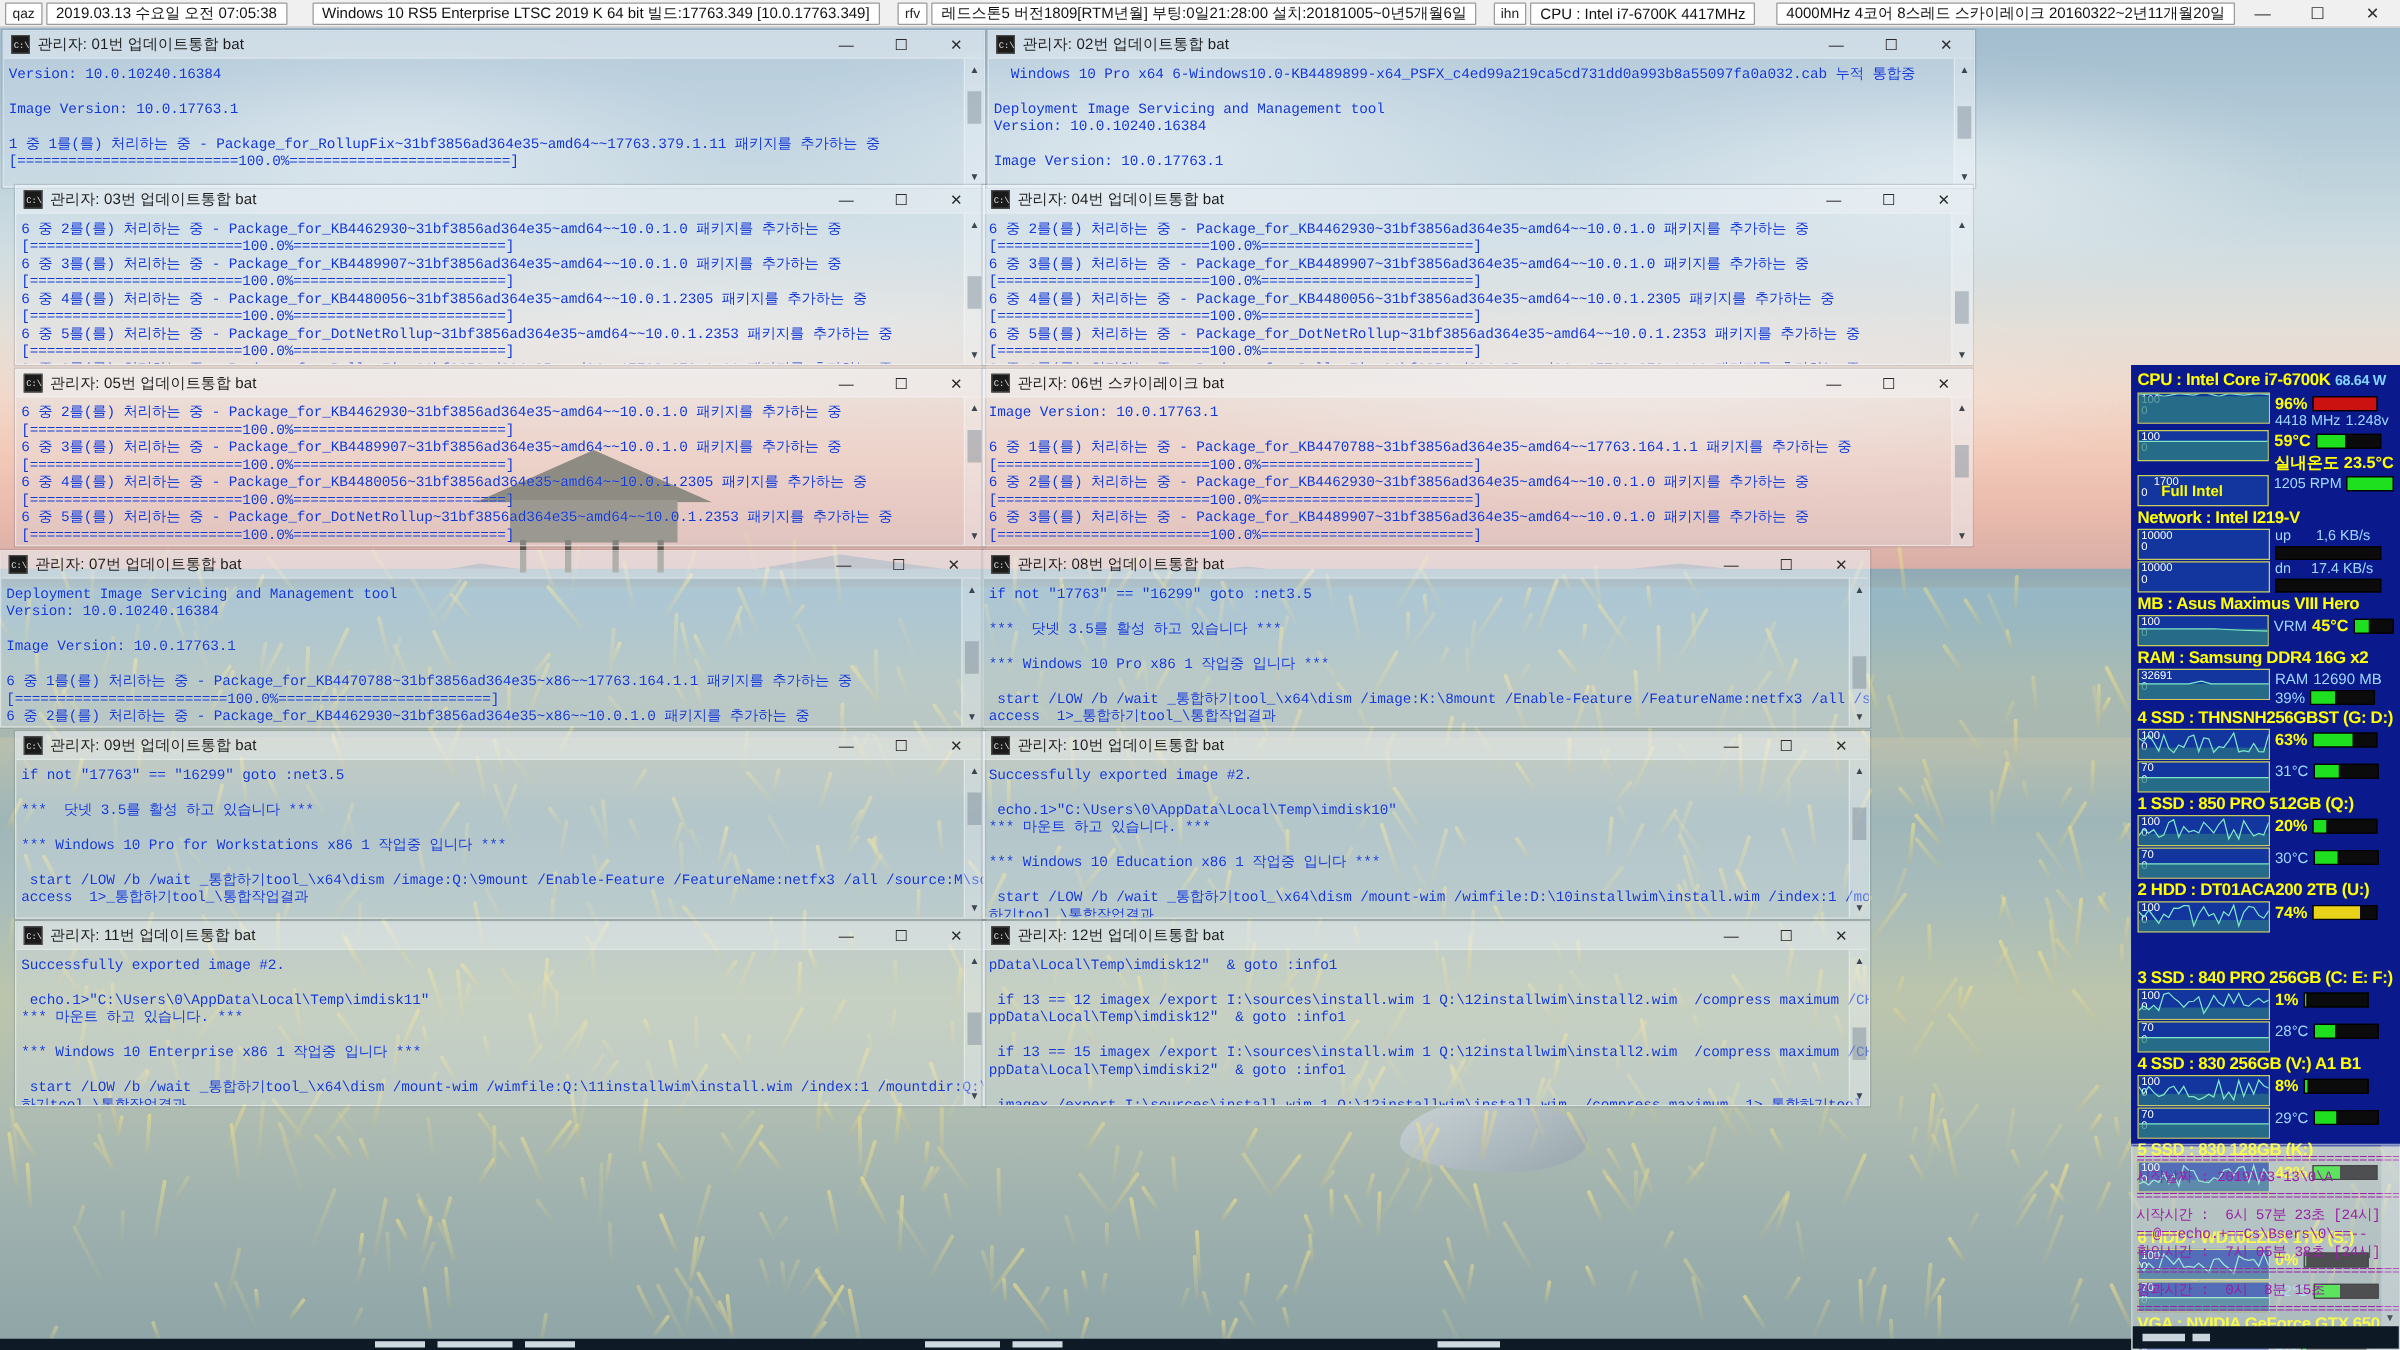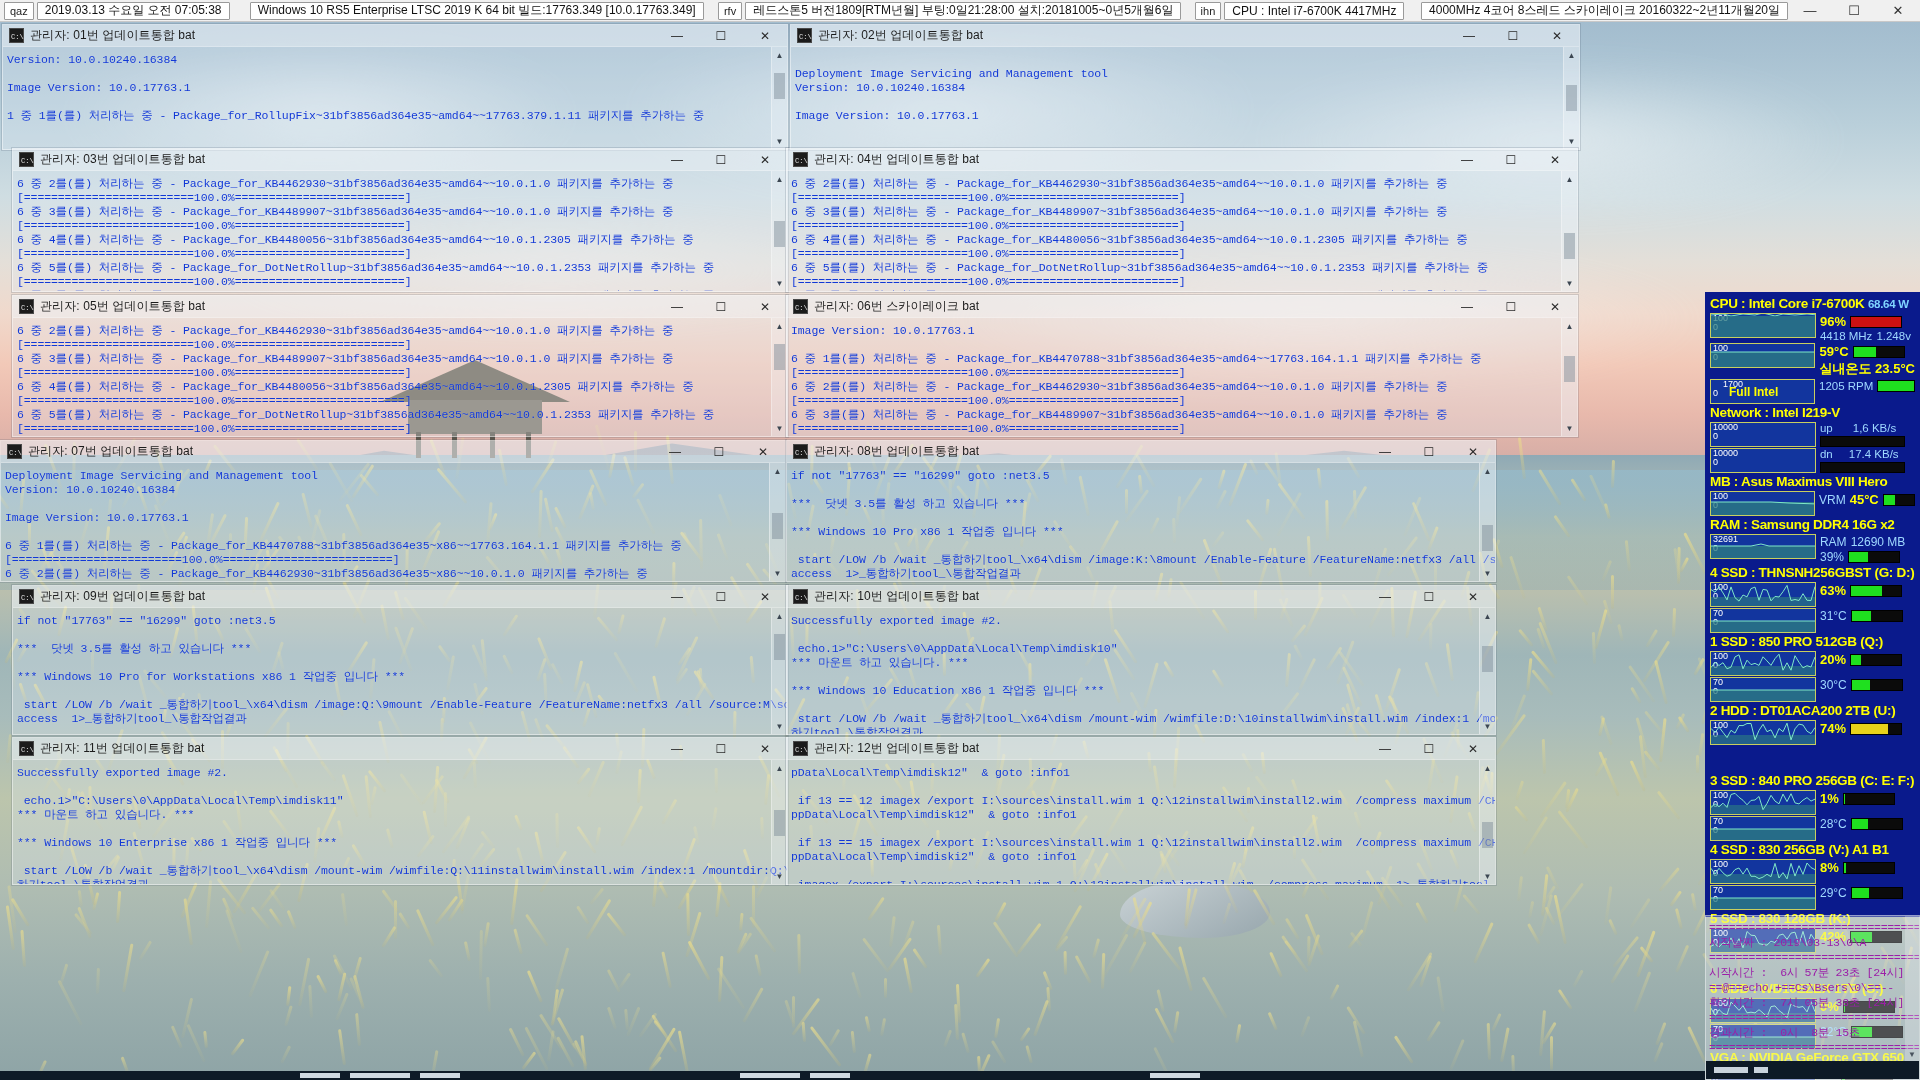--- a/index.html
+++ b/index.html
@@ -1162,40 +1162,40 @@
         <div class="cmd-title">
           <span class="cmd-ico">C:\</span>
           <span class="cmd-titletext">관리자: 01번 업데이트통합 bat</span>
           <span class="cmd-btns">
             <span class="cmd-btn">—</span>
             <span class="cmd-btn">☐</span>
             <span class="cmd-btn">✕</span>
           </span>
         </div>
         <div class="cmd-body">
-          <div class="cmd-lines"><div>Version: 10.0.10240.16384</div><div class="blank"></div><div>Image Version: 10.0.17763.1</div><div class="blank"></div><div>1 중 1를(를) 처리하는 중 - Package_for_RollupFix~31bf3856ad364e35~amd64~~17763.379.1.11 패키지를 추가하는 중</div></div>
+          <div class="cmd-lines"><div>Version: 10.0.10240.16384</div><div class="blank"></div><div>Image Version: 10.0.17763.1</div><div class="blank"></div><div>1 중 1를(를) 처리하는 중 - Package_for_RollupFix~31bf3856ad364e35~amd64~~17763.379.1.11 패키지를 추가하는 중</div><div>[==========================100.0%==========================]</div></div>
         </div>
         <div class="cmd-sb">
           <div class="arrow">▲</div>
           <div class="thumb" style="top:26px"></div>
           <div class="arrow dn">▼</div>
         </div>
       </div>
       <div class="cmdwin" style="left:790px;top:24px;width:790px;height:126px;z-index:21">
         <div class="cmd-title">
           <span class="cmd-ico">C:\</span>
           <span class="cmd-titletext">관리자: 02번 업데이트통합 bat</span>
           <span class="cmd-btns">
             <span class="cmd-btn">—</span>
             <span class="cmd-btn">☐</span>
             <span class="cmd-btn">✕</span>
           </span>
         </div>
         <div class="cmd-body">
-          <div class="cmd-lines"><div class="blank"></div><div>Deployment Image Servicing and Management tool</div><div>Version: 10.0.10240.16384</div><div class="blank"></div><div>Image Version: 10.0.17763.1</div><div class="blank"></div></div>
+          <div class="cmd-lines"><div>  Windows 10 Pro x64 6-Windows10.0-KB4489899-x64_PSFX_c4ed99a219ca5cd731dd0a993b8a55097fa0a032.cab 누적 통합중</div><div class="blank"></div><div>Deployment Image Servicing and Management tool</div><div>Version: 10.0.10240.16384</div><div class="blank"></div><div>Image Version: 10.0.17763.1</div><div class="blank"></div></div>
         </div>
         <div class="cmd-sb">
           <div class="arrow">▲</div>
           <div class="thumb" style="top:38px"></div>
           <div class="arrow dn">▼</div>
         </div>
       </div>
       <div class="cmdwin" style="left:12px;top:148px;width:776px;height:144px;z-index:22">
         <div class="cmd-title">
           <span class="cmd-ico">C:\</span>

